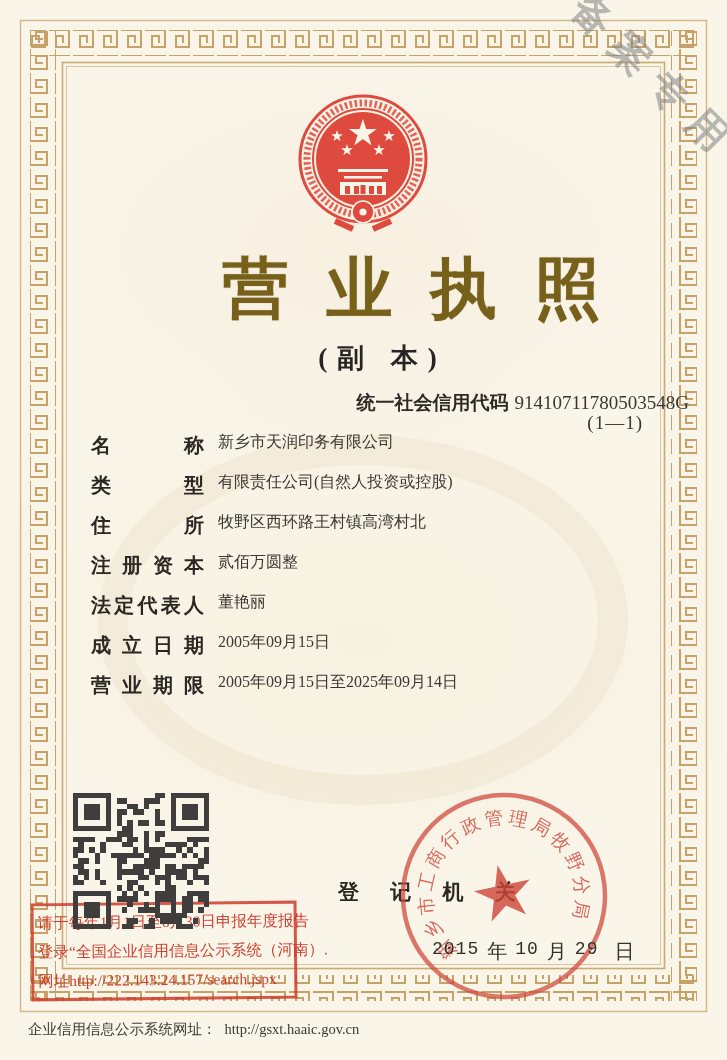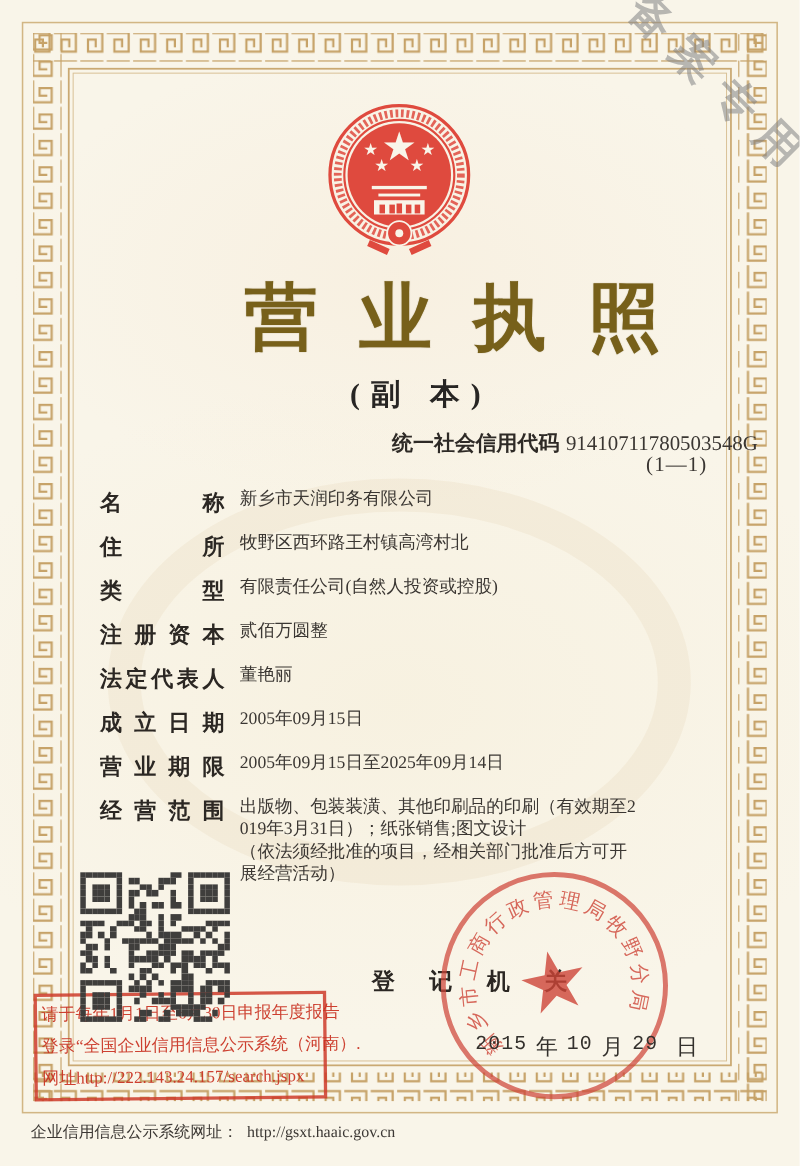--- a/index.html
+++ b/index.html
@@ -14,21 +14,21 @@
     color:rgba(130,130,132,.55);font-weight:bold;font-family:"Liberation Sans",sans-serif;}
   .emblem{position:absolute;left:283px;top:83px;z-index:3;}
   .doc-title{position:absolute;left:0;top:244px;width:100%;text-align:center;z-index:3;
     font-size:66px;font-weight:bold;color:#77601a;letter-spacing:38px;text-indent:38px;
     font-family:"Liberation Sans",sans-serif;text-shadow:0 0 1px rgba(90,70,10,.5);margin-left:48px;}
   .doc-subtitle{position:absolute;left:0;top:340px;width:100%;text-align:center;z-index:3;
     font-size:27px;color:#272523;letter-spacing:10px;font-weight:bold;padding-left:19px;}
   .credit-line{position:absolute;top:390px;right:38px;z-index:3;font-size:19px;color:#3a3632;}
   .credit-line .lbl{font-weight:bold;font-family:"Liberation Sans",sans-serif;color:#2e2a26;margin-right:6px;text-align:right;}
   .page-no{position:absolute;top:412px;right:84px;z-index:3;font-size:19px;color:#3a3632;letter-spacing:1px;}
-  .fields{position:absolute;left:91px;top:444px;width:580px;z-index:3;}
+  .fields{position:absolute;left:91px;top:432px;width:580px;z-index:3;}
   .frow{display:flex;align-items:flex-start;margin-bottom:13px;}
   .flabel{width:113px;min-width:113px;font-weight:bold;font-size:20px;color:#2b2723;
     font-family:"Liberation Sans",sans-serif;text-align:justify;text-align-last:justify;text-justify:inter-character;}
   .fvalue{margin-left:14px;font-size:16px;color:#3b3733;white-space:pre-line;line-height:1.28;}
   .qr{position:absolute;left:73px;top:793px;width:136px;height:136px;z-index:6;
     display:grid;grid-template-columns:repeat(25,1fr);grid-template-rows:repeat(25,1fr);}
   .qr div{background:transparent;}
   .qr div.on{background:#3f3e3c;}
   .annual-stamp{position:absolute;left:31px;top:902px;width:266px;height:98px;z-index:5;
     border:3px solid rgba(206,59,42,.85);transform:rotate(-.6deg);
@@ -108,50 +108,43 @@
     <span class="lbl">统一社会信用代码</span><span>91410711780503548G</span>
   </div>
   <div class="page-no">(1—1)</div>
 
   <div class="fields">
     <div class="frow">
       <div class="flabel">名称</div>
       <div class="fvalue">新乡市天润印务有限公司</div>
     </div>
     <div class="frow">
+      <div class="flabel">类型</div>
+      <div class="fvalue">有限责任公司(自然人投资或控股)</div>
+    </div>
+    <div class="frow">
       <div class="flabel">住所</div>
       <div class="fvalue">牧野区西环路王村镇高湾村北</div>
-    </div>
-    <div class="frow">
-      <div class="flabel">类型</div>
-      <div class="fvalue">有限责任公司(自然人投资或控股)</div>
     </div>
     <div class="frow">
       <div class="flabel">注册资本</div>
       <div class="fvalue">贰佰万圆整</div>
     </div>
     <div class="frow">
       <div class="flabel">法定代表人</div>
       <div class="fvalue">董艳丽</div>
     </div>
     <div class="frow">
       <div class="flabel">成立日期</div>
       <div class="fvalue">2005年09月15日</div>
     </div>
     <div class="frow">
       <div class="flabel">营业期限</div>
       <div class="fvalue">2005年09月15日至2025年09月14日</div>
     </div>
-    <div class="frow">
-      <div class="flabel">经营范围</div>
-      <div class="fvalue">出版物、包装装潢、其他印刷品的印刷（有效期至2
-019年3月31日）；纸张销售;图文设计
-（依法须经批准的项目，经相关部门批准后方可开
-展经营活动）</div>
-    </div>
   </div>
 
   <div class="qr" id="qr">
       <div class="on"></div>
       <div class="on"></div>
       <div class="on"></div>
       <div class="on"></div>
       <div class="on"></div>
       <div class="on"></div>
       <div class="on"></div>

